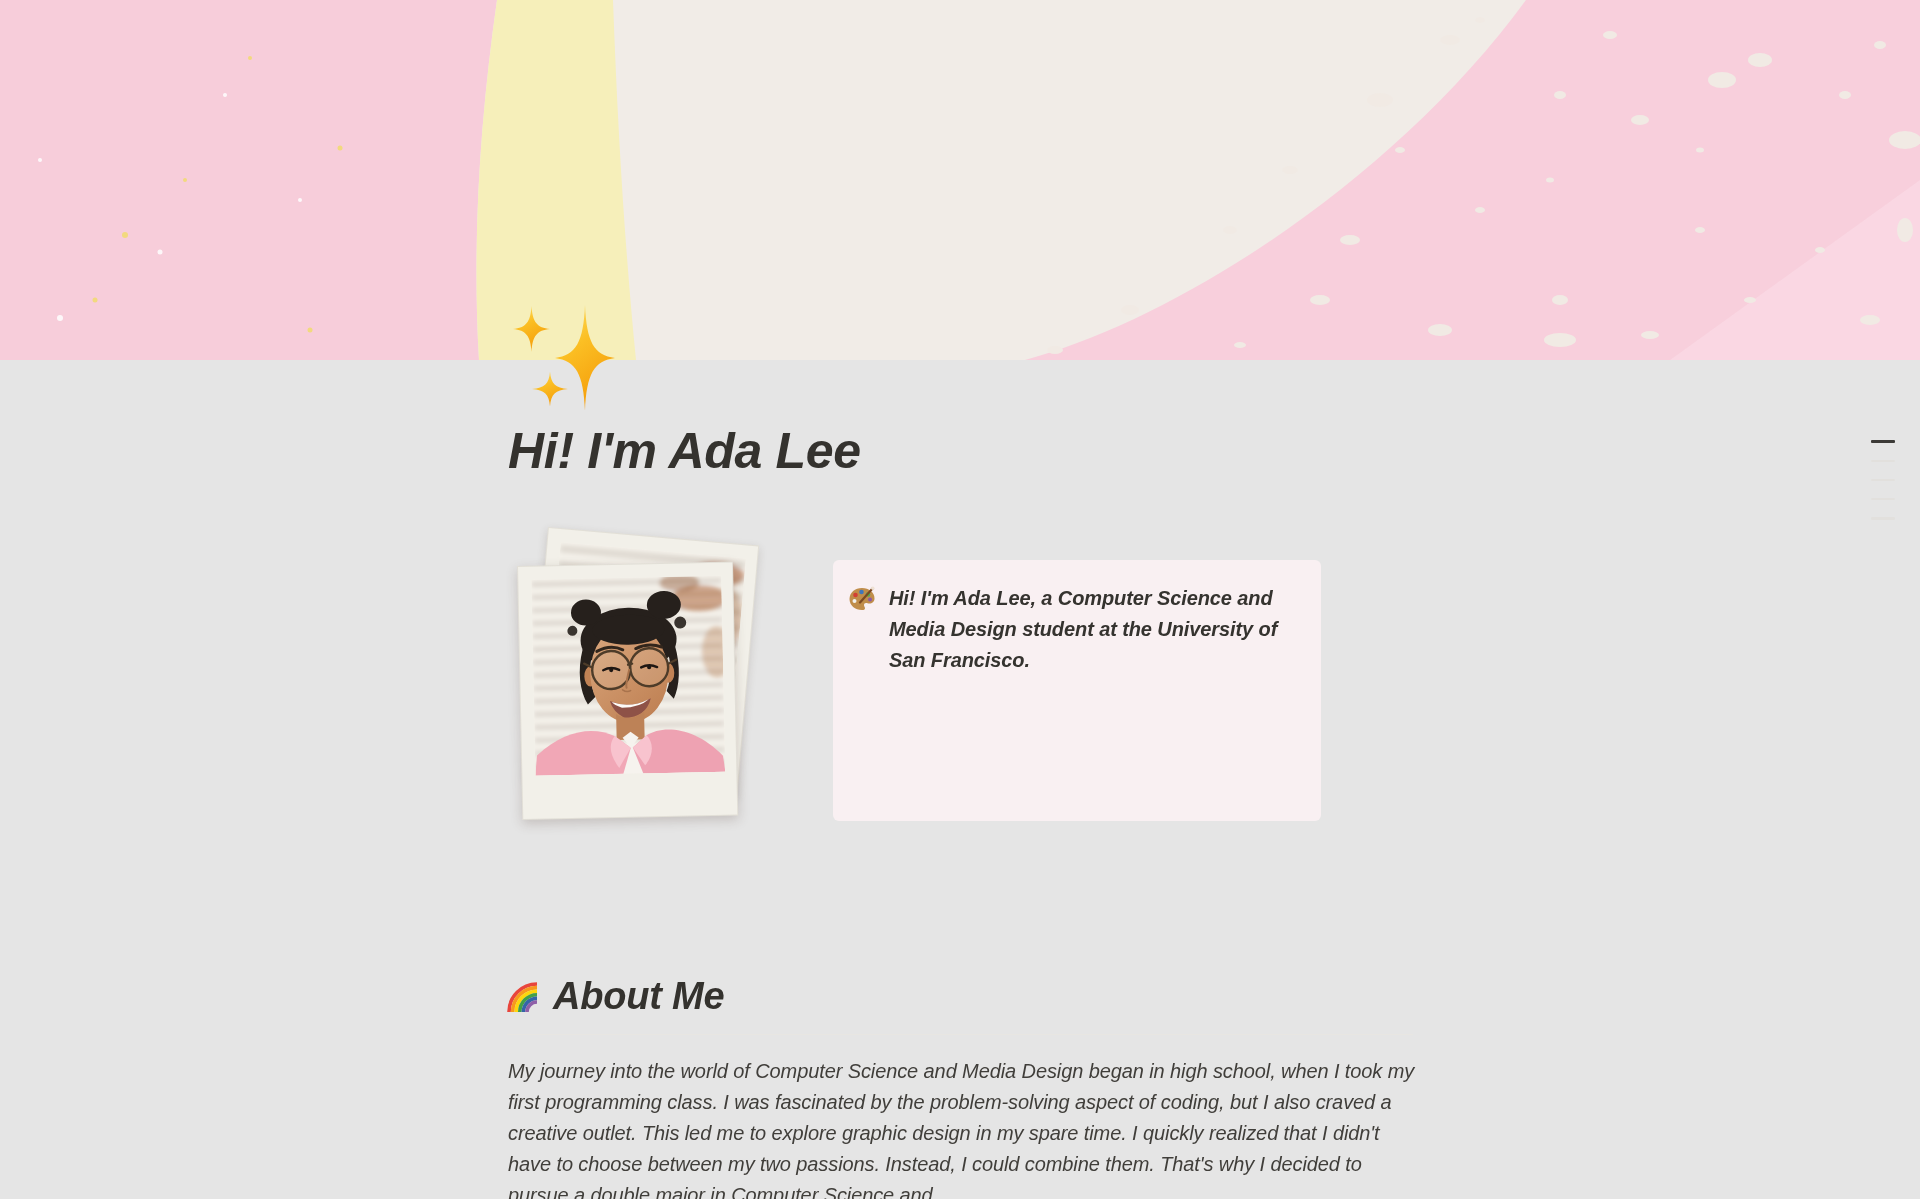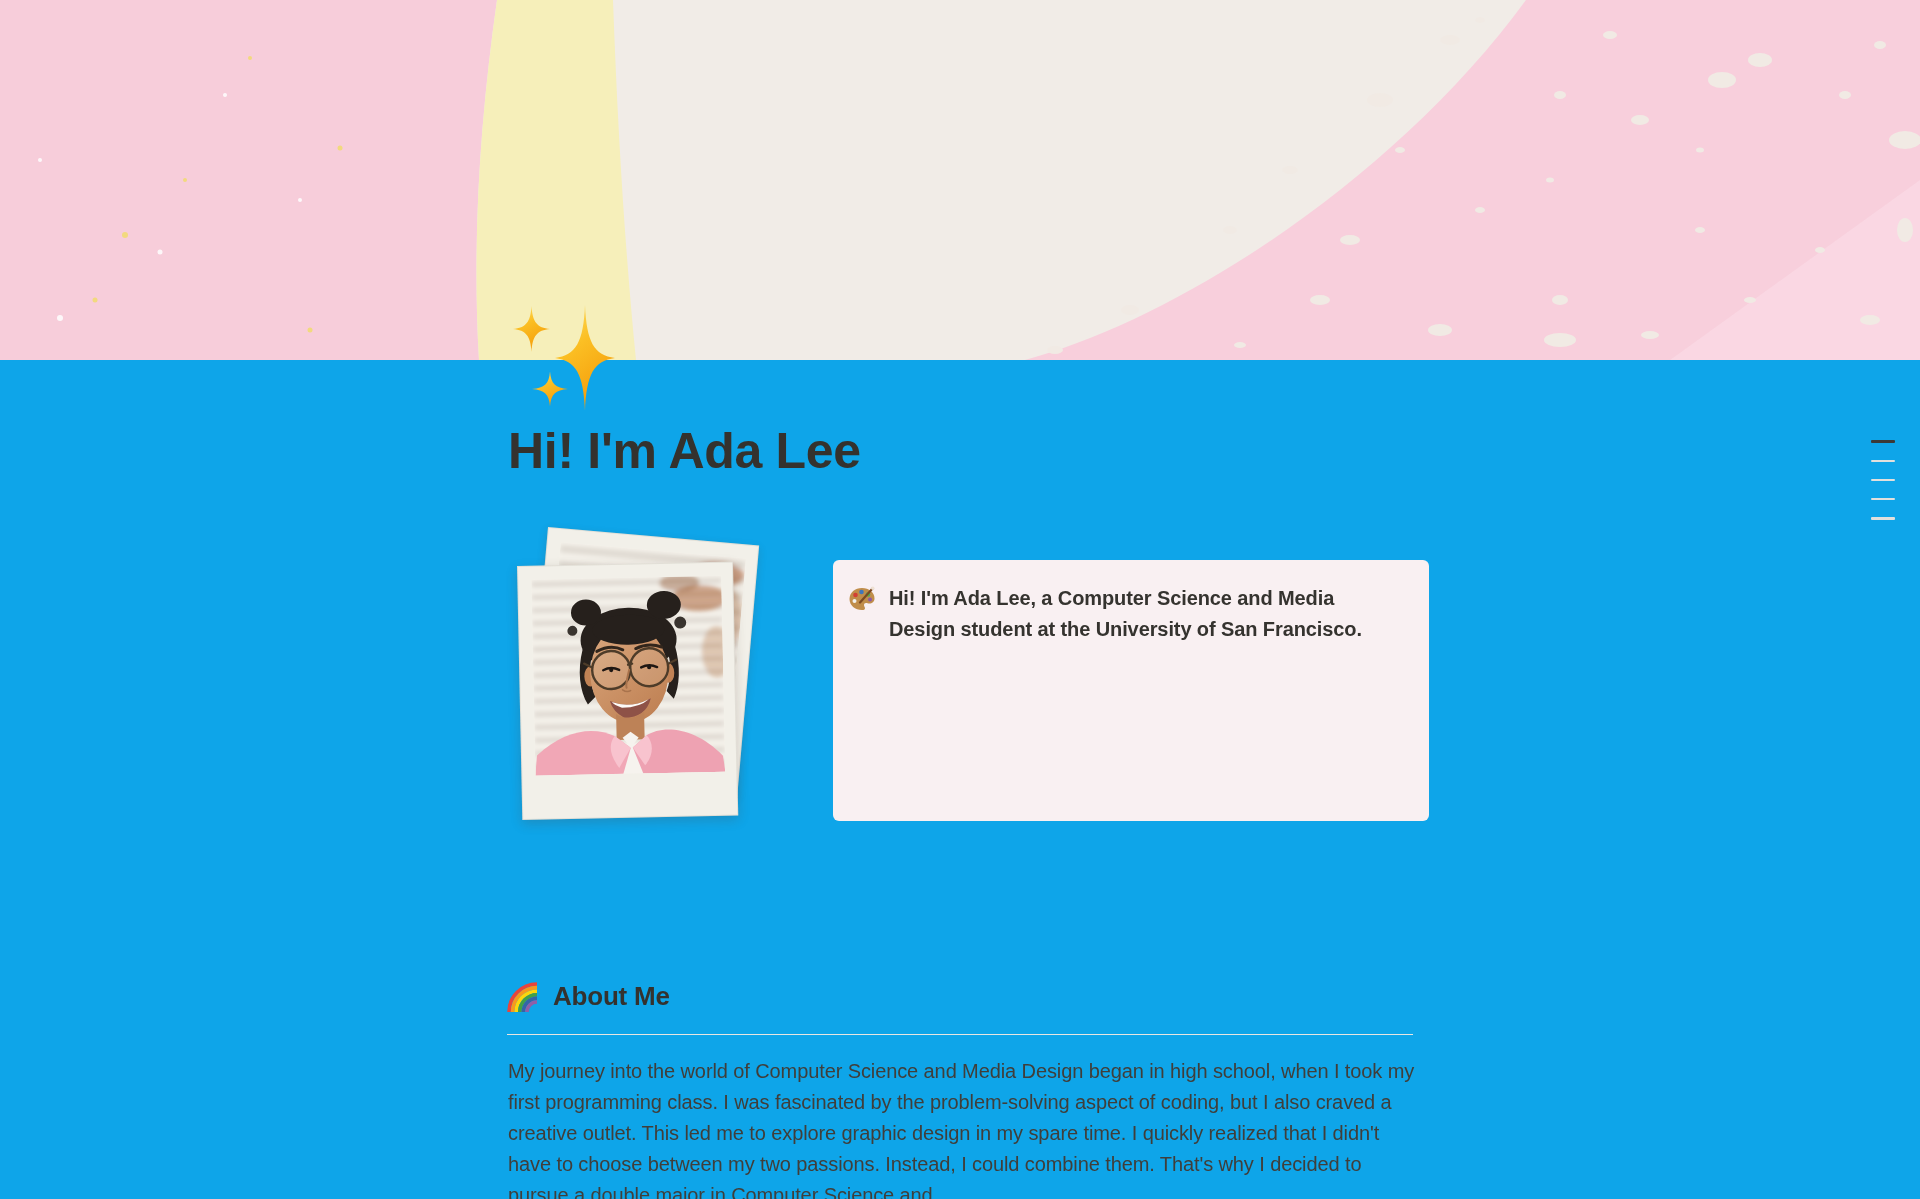--- a/index.html
+++ b/index.html
@@ -1,17 +1,17 @@
 <!DOCTYPE html>
 <html><head>
 <meta charset="utf-8">
 <style>
   html,body{margin:0;padding:0;background:#fff;overflow:hidden;}
-  #canvas{position:relative;width:1920px;height:1199px;background:#0ea5e9;overflow:hidden;
-          font-family:"Liberation Sans","DejaVu Sans",sans-serif;}
+  #canvas{position:relative;width:1920px;height:1199px;background:#e5e5e5;overflow:hidden;
+          font-family:"Liberation Sans","DejaVu Sans",sans-serif;font-style:italic;}
 
   
   .cover{position:absolute;left:0;top:0;width:1920px;height:360px;overflow:hidden;}
   .cover svg{display:block;}
 
   
   .page-icon{position:absolute;left:506px;top:301px;width:112px;height:112px;}
 
   
   .title{position:absolute;left:508px;top:420px;margin:0;width:910px;
@@ -22,31 +22,31 @@
             box-sizing:border-box;}
   .polaroid .photo-area{position:absolute;left:13px;top:13px;overflow:hidden;background:#f4f1ea;}
   .polaroid.back{left:548px;top:527px;width:212px;height:252px;transform:rotate(5deg);
                  transform-origin:top left;box-shadow:0 3px 9px rgba(80,60,50,0.18);}
   .polaroid.back .photo-area{width:186px;height:192px;}
   .polaroid.front{left:517px;top:566px;width:216px;height:254px;transform:rotate(-1.2deg);
                   transform-origin:top left;box-shadow:0 4px 12px rgba(80,60,50,0.22);}
   .polaroid.front .photo-area{width:190px;height:196px;}
 
   
-  .callout{position:absolute;left:833px;top:560px;width:596px;min-height:261px;box-sizing:border-box;
+  .callout{position:absolute;left:833px;top:560px;width:488px;min-height:261px;box-sizing:border-box;
            background:#f9f0f2;border-radius:6px;padding:23px 16px 24px 15px;display:flex;gap:13px;}
   .callout-icon{flex:0 0 28px;height:28px;margin-top:2px;}
   .callout-text{flex:1;max-width:516px;}
   .callout-text p{margin:0;font-size:20px;line-height:31px;letter-spacing:-0.1px;}
   .callout-heading{font-weight:700;color:#35332f;}
   .callout-body{margin-top:9px !important;color:#403e3a;}
 
   
   .about-heading{position:absolute;left:506px;top:976px;display:flex;align-items:center;gap:11px;}
-  .about-heading h2{margin:0;font-size:26px;line-height:40px;font-weight:700;color:#34322e;letter-spacing:-0.2px;}
+  .about-heading h2{margin:0;font-size:38px;line-height:40px;font-weight:700;color:#34322e;letter-spacing:-0.2px;}
   .rainbow-wrap{width:36px;height:34px;display:inline-block;}
   .divider{position:absolute;left:507px;top:1034px;width:906px;height:1px;border:none;margin:0;
            background:#e8e6e2;}
   .about-body{position:absolute;left:508px;top:1056px;width:908px;margin:0;
               font-size:20px;line-height:31px;color:#403e3a;letter-spacing:-0.1px;}
 
   
   .outline{position:absolute;left:1871px;top:440px;width:26px;}
   .outline-bar{height:2.6px;width:24px;border-radius:1px;background:#e2e0dd;margin-bottom:16.5px;cursor:pointer;}
   .outline-bar.active{background:#3c3a37;height:3.2px;}

